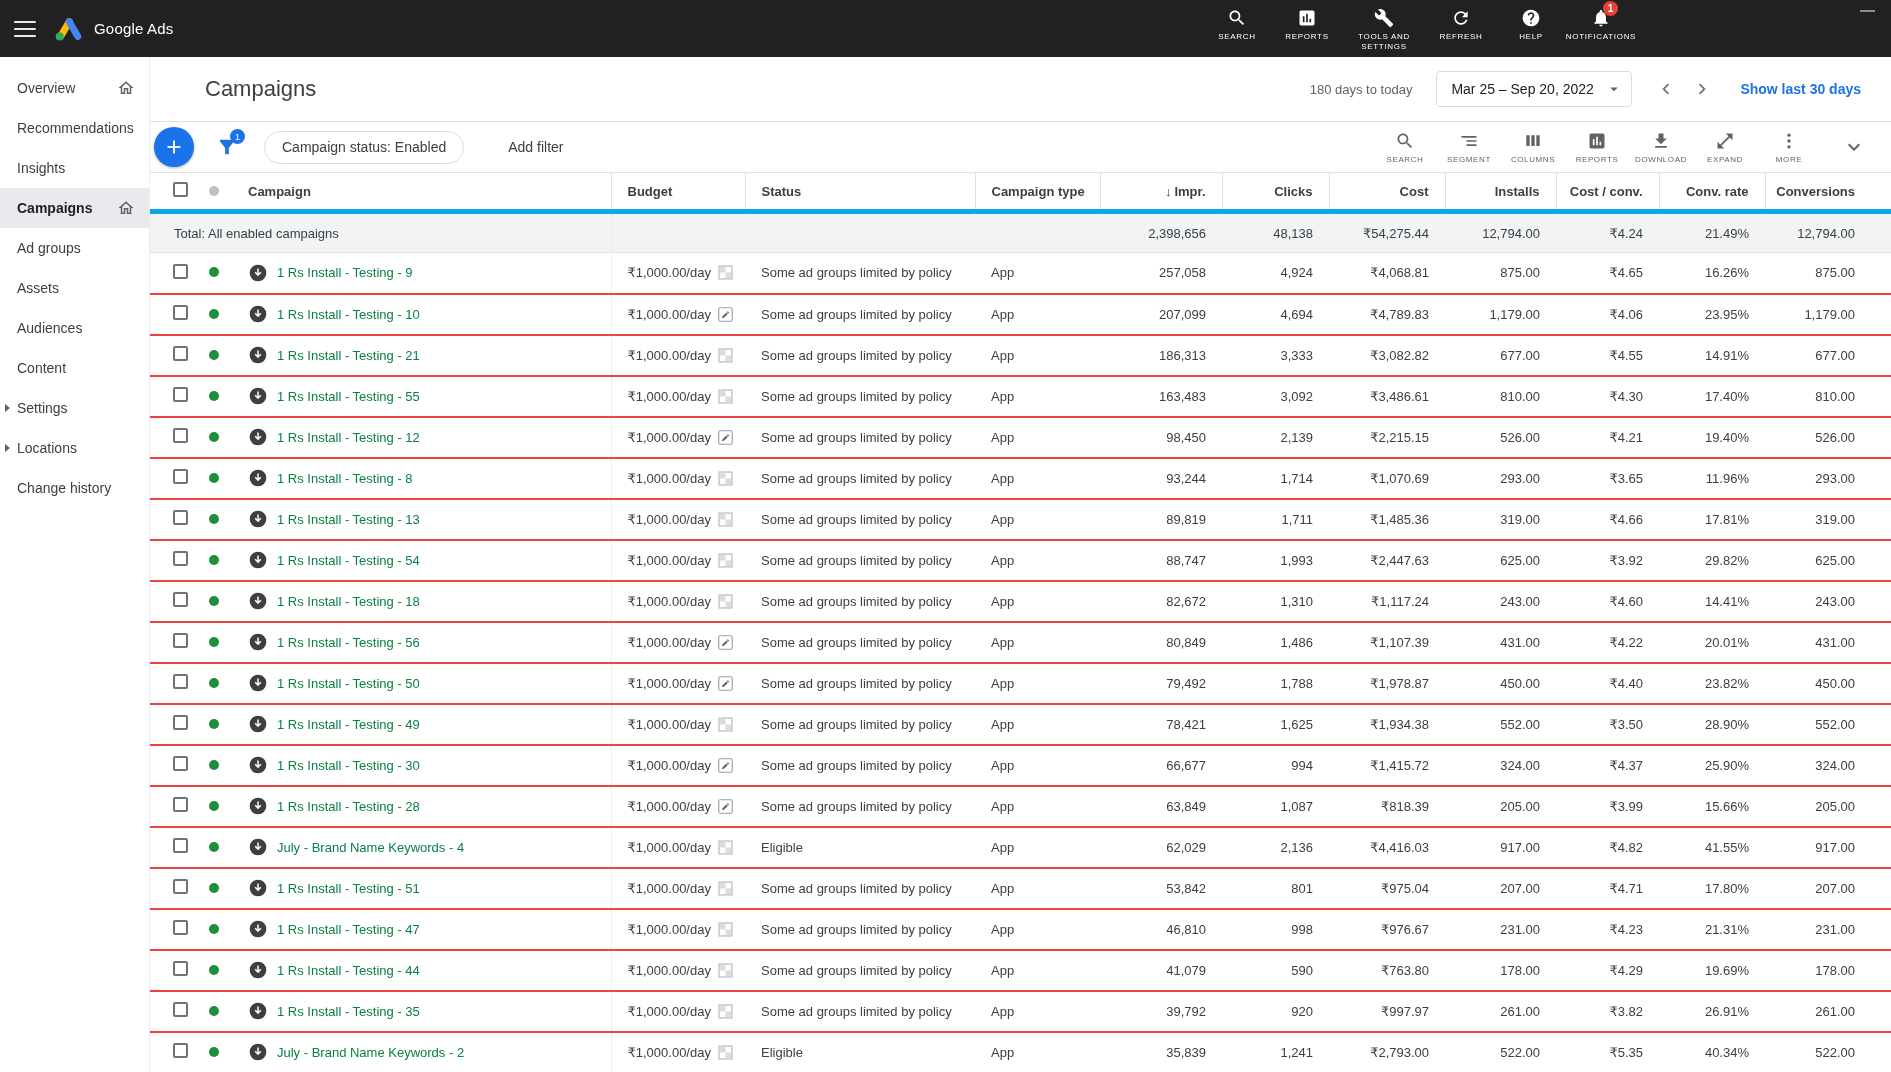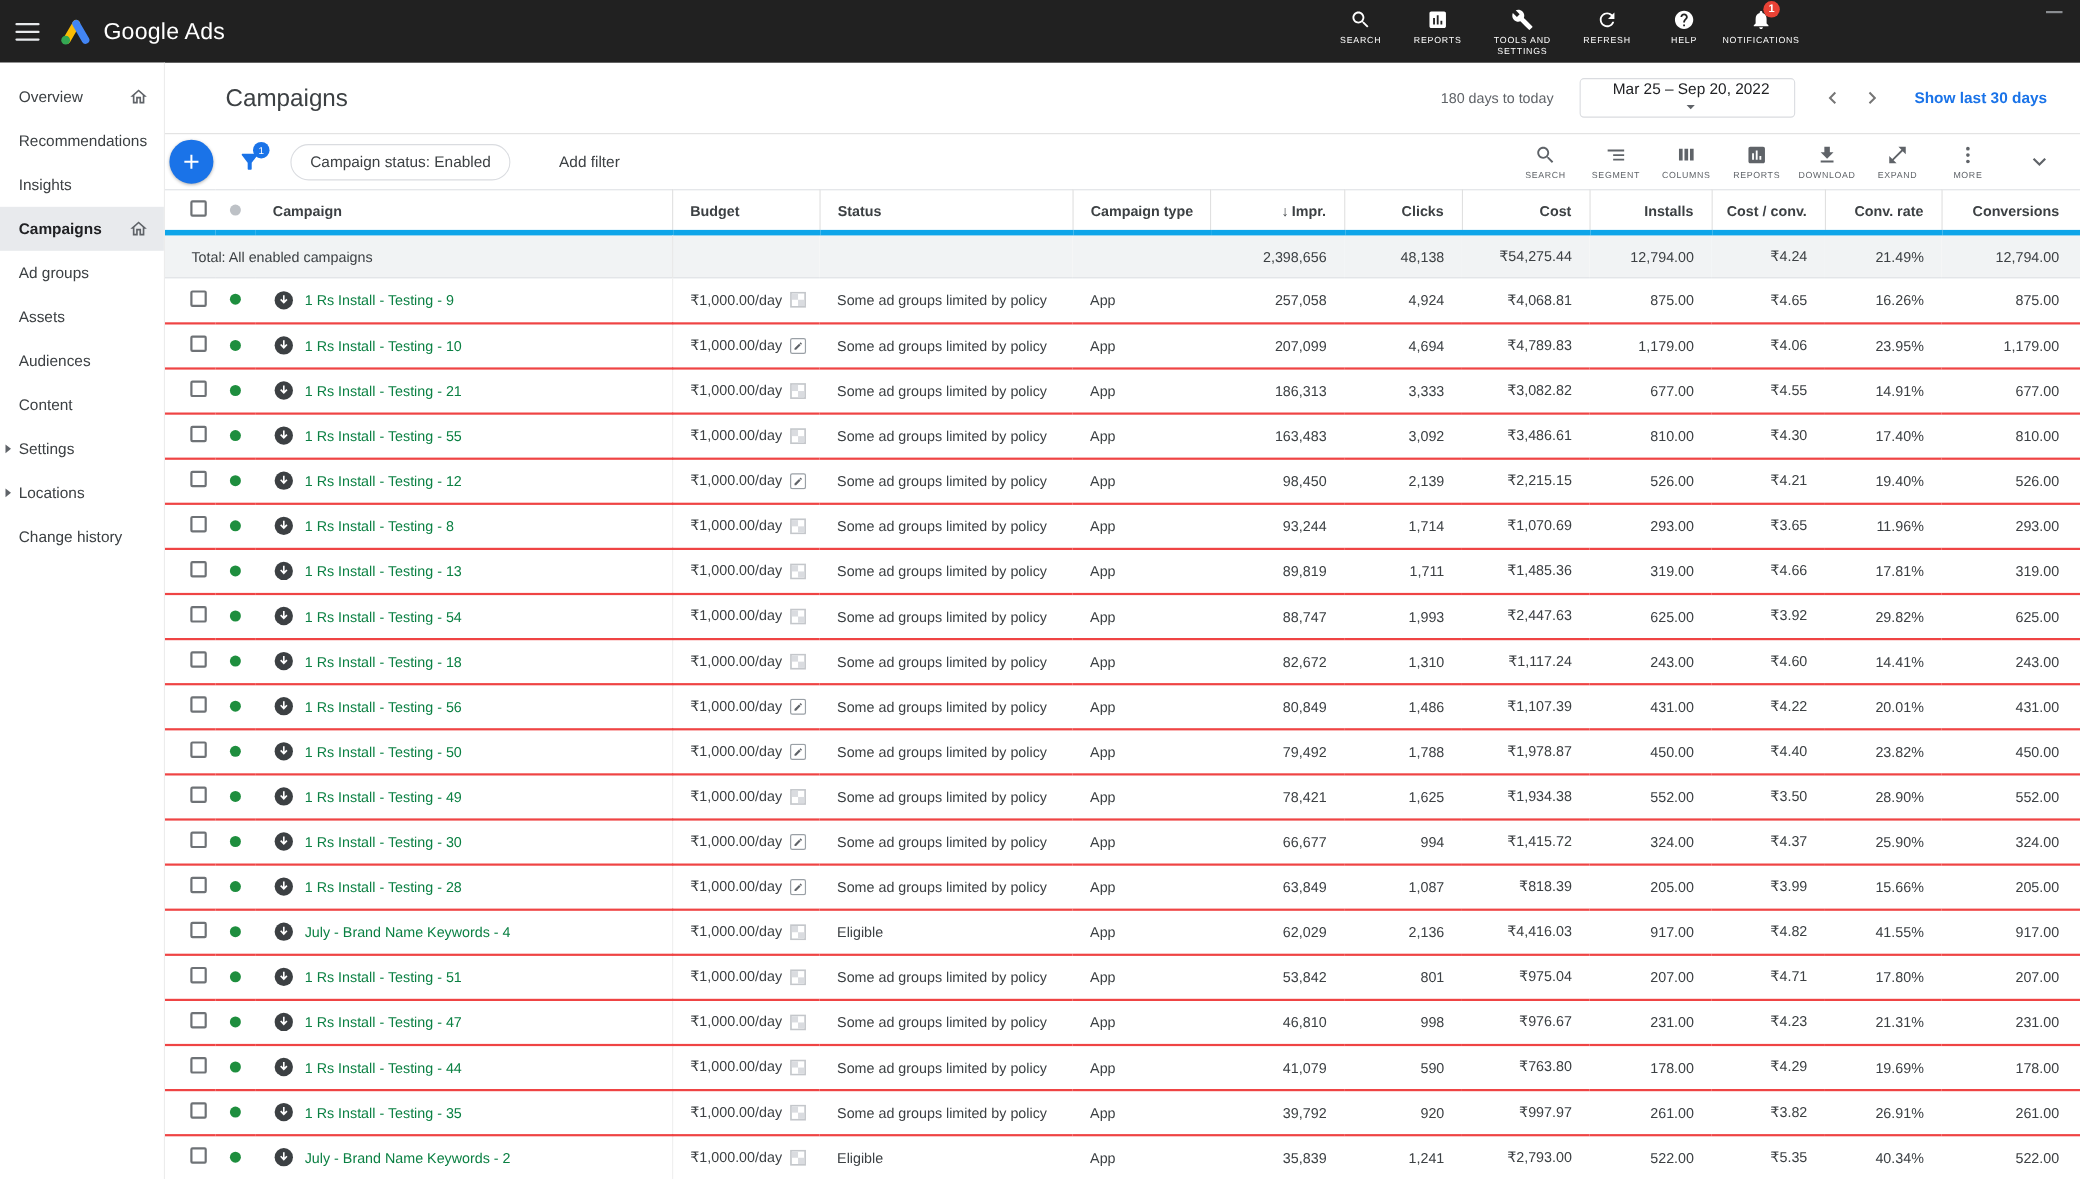--- a/index.html
+++ b/index.html
@@ -5,21 +5,21 @@
   * { margin:0; padding:0; box-sizing:border-box; }
   html,body { width:1891px; height:1072px; overflow:hidden; background:#fff;
     font-family:"Liberation Sans","DejaVu Sans",sans-serif; color:#3c4043; }
 
   
   .topbar { height:57px; background:#212121; display:flex; align-items:center; position:relative; }
   .hamburger { width:22px; height:16px; margin-left:14px; display:flex; flex-direction:column;
     justify-content:space-between; cursor:pointer; background:none; border:none; }
   .hamburger span { display:block; height:2px; background:#e8eaed; border-radius:1px; }
   .logo { margin-left:18px; display:inline-flex; }
-  .brand { color:#fff; font-size:21px; margin-left:10px; letter-spacing:.2px; }
+  .brand { color:#fff; font-size:15px; margin-left:10px; letter-spacing:.2px; }
   .topnav { margin-left:auto; margin-right:255px; display:flex; align-items:flex-start; }
   .topnav-item { width:70px; display:flex; flex-direction:column; align-items:center; gap:4px;
     cursor:pointer; position:relative; padding-top:3px; }
   .topnav-item.wide { width:84px; }
   .topnav-label { font-size:8px; letter-spacing:.7px; color:#fff; text-align:center; line-height:1.25; }
   .topnav-item svg { width:20px; height:20px; fill:#fff; }
   .notif-badge { position:absolute; top:-4px; right:18px; min-width:15px; height:15px; border-radius:8px;
     background:#e94235; color:#fff; font-size:10px; display:flex; align-items:center; justify-content:center;
     padding:0 3px; font-weight:bold; }
   .win-min { position:absolute; top:10px; right:16px; width:15px; height:2px; background:#8a8d91; cursor:pointer; }
@@ -36,21 +36,21 @@
 
   
   .main { position:absolute; left:150px; top:57px; right:0; bottom:0; }
 
   .page-header { height:65px; display:flex; align-items:center; border-bottom:1px solid #e0e0e0; }
   .page-title { font-size:22px; font-weight:400; color:#3c4043; margin-left:55px; }
   .header-right { margin-left:auto; margin-right:30px; display:flex; align-items:center; }
   .date-context { font-size:13px; color:#5f6368; margin-right:24px; }
   .date-select { width:196px; height:36px; border:1px solid #dadce0; border-radius:4px; display:flex;
     align-items:center; justify-content:space-between; padding:0 8px 0 14px; font-size:14px;
-    color:#202124; cursor:pointer; background:#fff;flex-direction:column; }
+    color:#202124; cursor:pointer; background:#fff; }
   .date-select svg { width:18px; height:18px; fill:#5f6368; }
   .chev-btn { width:28px; height:28px; background:none; border:none; cursor:pointer; margin-left:8px;
     display:flex; align-items:center; justify-content:center; }
   .chev-btn:first-of-type { margin-left:20px; }
   .chev-btn svg { width:22px; height:22px; fill:#757575; }
   .show-last { font-size:14px; color:#1a73e8; font-weight:bold; margin-left:24px; text-decoration:none; cursor:pointer; }
 
   .toolbar { height:50px; display:flex; align-items:center; }
   .fab { width:40px; height:40px; border-radius:50%; background:#1a73e8; border:none; margin-left:4px;
     display:flex; align-items:center; justify-content:center; cursor:pointer;
@@ -72,21 +72,21 @@
   .collapse-btn svg { width:24px; height:24px; fill:#5f6368; }
 
   
   table.data-table { width:1741px; border-collapse:collapse; table-layout:fixed; font-size:13px; }
   thead tr { height:39px; }
   thead th { font-weight:700; color:#3c4043; border-top:1px solid #dfe1e5; border-bottom:5px solid #0ea5e9;
     white-space:nowrap; cursor:pointer; }
   th.th-text { text-align:left; padding-left:16px; }
   th.col-sep { border-right:1px solid #e0e0e0; }
   th.num, td.num { text-align:right; padding-right:16px; white-space:nowrap; }
-  th.c-conv, td.c-conv { padding-right:19px; }
+  th.c-conv, td.c-conv { padding-right:36px; }
   .sort-arrow { color:#3c4043; margin-right:3px; }
 
   tbody tr { height:41px; border-bottom:2px solid #ef4444; }
   tr.total-row { background:#f1f3f4; border-bottom:1px solid #dfe1e5; }
   td.total-label { padding-left:24px; color:#3c4043; border-right:1px solid #e8e8e8; }
   td.c-check { padding-left:23px; }
   td.c-dot, th.c-dot { text-align:center; }
   th.c-check { padding-left:23px; text-align:left; }
   td.c-campaign { border-right:1px solid #efefef; }
   .cellflex { display:flex; align-items:center; padding-left:16px; gap:9px; }

